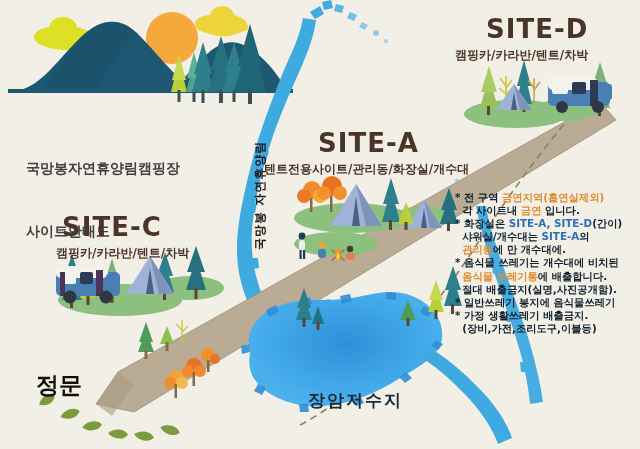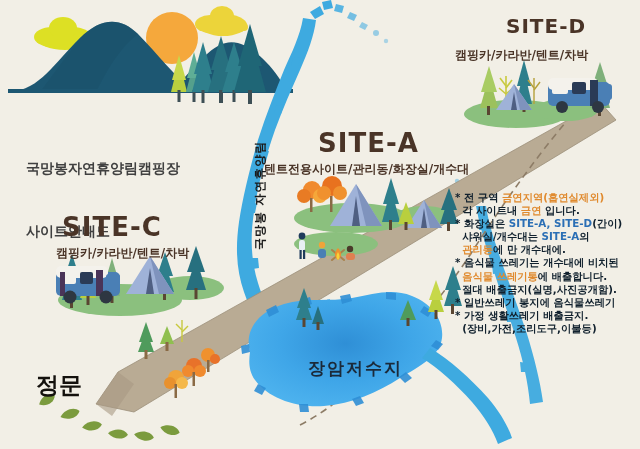--- a/index.html
+++ b/index.html
@@ -24,21 +24,21 @@
   .main-title{
     font-family:"DejaVu Sans","Liberation Sans",sans-serif;
     font-weight:bold;color:#404040;font-size:14px;line-height:21px;
   }
   .gate-label{
     font-family:"DejaVu Sans","Liberation Sans",sans-serif;
     font-weight:bold;color:#14110d;font-size:23px;
   }
   .lake-label{
     font-family:"DejaVu Sans","Liberation Sans",sans-serif;
-    font-weight:bold;color:#1b2a3a;font-size:17px;letter-spacing:2px;
+    font-weight:bold;color:#1b2a3a;font-size:17px;letter-spacing:2px;margin-top:32px;
   }
   .stream-label{
     font-family:"DejaVu Sans","Liberation Sans",sans-serif;
     font-weight:bold;color:#1a1a1a;font-size:12px;letter-spacing:1px;
     transform:rotate(-90deg);transform-origin:left top;
   }
 
   
   #notes{
     position:absolute;left:455px;top:191px;width:185px;
@@ -418,21 +418,21 @@
       <path d="M96 404 L118 372 L134 384 L112 416 Z" fill="#a89a83" opacity="0.6"></path>
     </g>
   </g>
 </svg>
 
 <div class="txt main-title" style="left:26px;top:116px;">
   <div>국망봉자연휴양림캠핑장</div>
   <div>사이트안내도</div>
 </div>
 
-<div class="txt site-title" style="left:506px;top:14px;font-size:20px;">SITE-D</div>
+<div class="txt site-title" style="left:486px;top:14px;font-size:26px;">SITE-D</div>
 <div class="txt site-sub" style="left:455px;top:47px;font-size:12px;">캠핑카/카라반/텐트/차박</div>
 
 <div class="txt site-title" style="left:318px;top:128px;font-size:26px;">SITE-A</div>
 <div class="txt site-sub" style="left:264px;top:161px;font-size:12px;">텐트전용사이트/관리동/화장실/개수대</div>
 
 <div class="txt site-title" style="left:62px;top:212px;font-size:26px;">SITE-C</div>
 <div class="txt site-sub" style="left:56px;top:245px;font-size:12px;">캠핑카/카라반/텐트/차박</div>
 
 <div class="txt stream-label" style="left:252px;top:250px;">국망봉 자연휴양림</div>
 

